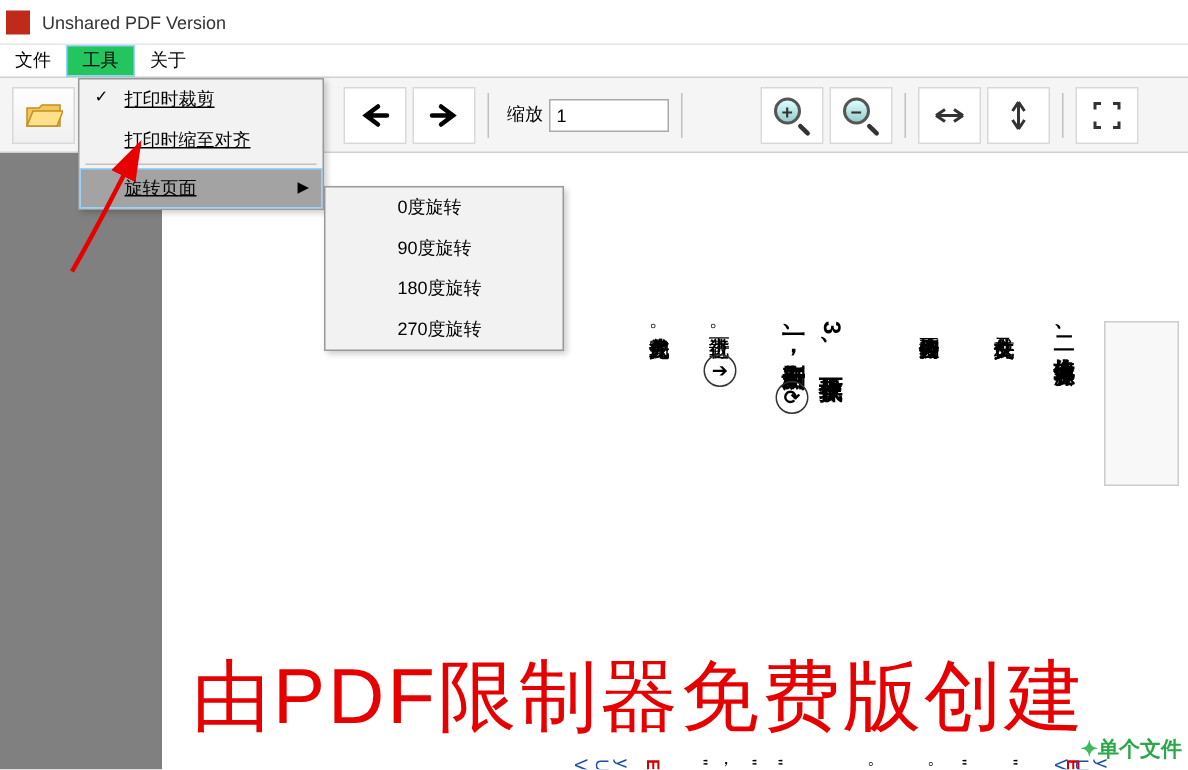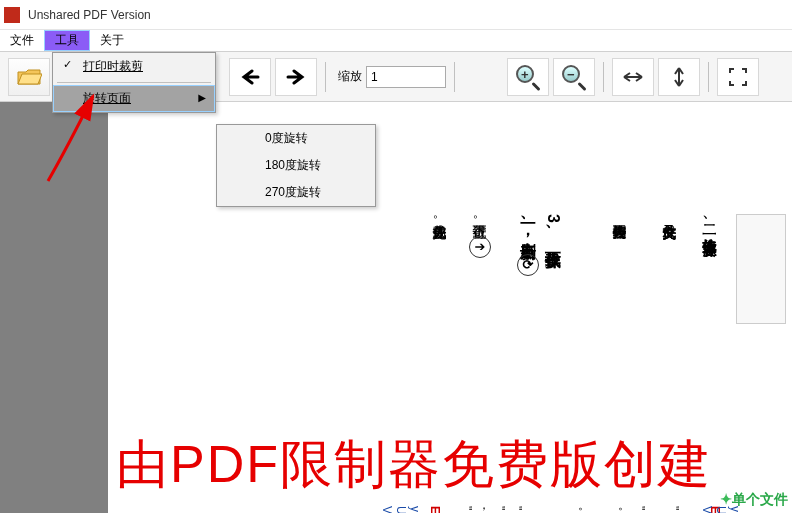--- a/index.html
+++ b/index.html
@@ -4,21 +4,21 @@
 <style>
 * { margin: 0; padding: 0; box-sizing: border-box; font-family: "Microsoft YaHei", sans-serif; }
 body { width: 792px; height: 513px; background: #fff; overflow: hidden; position: relative; }
 
 .titlebar { height: 30px; background: #fff; border-bottom: 1px solid #e5e5e5; display: flex; align-items: center; padding-left: 4px; }
 .titlebar .app-icon { width: 16px; height: 16px; background: #c02a1a; margin-right: 8px; }
 .titlebar .title { font-size: 12px; color: #333; }
 
 .menubar { height: 22px; background: #fff; display: flex; align-items: stretch; font-size: 12px; border-bottom: 1px solid #d0d0d0; }
 .menubar .menu-item { padding: 0 10px; display: flex; align-items: center; cursor: default; }
-.menubar .menu-item.active { background: #8b5cf6; border: 1px solid #99d1ff; }
+.menubar .menu-item.active { background: #22c55e; border: 1px solid #99d1ff; }
 
 .toolbar { height: 50px; background: #f5f5f5; border-bottom: 1px solid #d0d0d0; display: flex; align-items: center; padding: 0 8px; gap: 4px; position: relative; }
 .tool-btn { width: 42px; height: 38px; border: 1px solid #d8d8d8; background: #fff; display: flex; align-items: center; justify-content: center; }
 .tool-btn.folder { background: linear-gradient(#fefefe,#f0f0f0); }
 .divider { width: 1px; height: 30px; background: #c0c0c0; margin: 0 4px; }
 .zoom-label { font-size: 12px; margin-left: 4px; }
 .zoom-input { width: 80px; height: 22px; border: 1px solid #aaa; font-size: 12px; padding: 0 4px; background: #fff; }
 
 .dropdown { position: absolute; left: 52px; top: 52px; background: #f2f2f2; border: 1px solid #999; width: 164px; z-index: 10; font-size: 12px; box-shadow: 2px 2px 4px rgba(0,0,0,0.2); text-decoration: underline; }
 .dropdown .dd-item { padding: 5px 8px 5px 30px; position: relative; cursor: default; }
@@ -38,21 +38,21 @@
 .vt-col { position: absolute; top: 112px; }
 .vt1 { right: 340px; }
 .vt2 { right: 300px; }
 .vt3 { right: 250px; font-weight: bold; font-size: 16px; }
 .vt5 { right: 160px; }
 .vt6 { right: 110px; }
 .vt7 { right: 70px; }
 
 .vt-icon { writing-mode: horizontal-tb; display: inline-block; border: 1px solid #333; border-radius: 50%; width: 22px; height: 22px; text-align: center; line-height: 20px; font-size: 13px; margin: 4px 0; }
 
-.watermark-band { position: absolute; left: 0; right: 0; top: 330px; height: 66px; background: #fff; display: flex; align-items: center; justify-content: flex-start; padding-left: 8px; overflow: hidden; white-space: nowrap; }
+.watermark-band { position: absolute; left: 12px; right: 0; top: 330px; height: 66px; background: #fff; display: flex; align-items: center; justify-content: flex-start; padding-left: 8px; overflow: hidden; white-space: nowrap; }
 .watermark-text { font-size: 52px; color: #e60000; font-weight: 400; letter-spacing: 2px; }
 
 .bottom-vt { position: absolute; top: 404px; }
 .bvt { writing-mode: vertical-rl; font-size: 12px; }
 .bvt.red { color: #d00000; font-weight: bold; }
 .bvt.blue { color: #1a4ba8; }
 
 .site-logo { position: absolute; right: 4px; bottom: 4px; font-size: 14px; color: #2aa849; font-weight: bold; }
 .site-url { position: absolute; right: 4px; bottom: -10px; font-size: 10px; color: #888; }
 
@@ -132,29 +132,31 @@
   <div class="divider"></div>
   <div class="tool-btn">
     <svg width="20" height="20">
         <path d="M2 6 L2 2 L6 2 M14 2 L18 2 L18 6 M18 14 L18 18 L14 18 M6 18 L2 18 L2 14" stroke="#333" stroke-width="2" fill="none"></path>
       </svg>
   </div>
 </div>
 
 <div class="dropdown">
   <div class="dd-item checked">打印时裁剪</div>
+  <div class="dd-item">打印时缩至对齐</div>
   <div class="dd-sep"></div>
   <div class="dd-item highlight">
     <span>旋转页面</span>
     <span class="arrow-r">▶</span>
   </div>
 </div>
 
 <div class="submenu">
   <div class="sm-item">0度旋转</div>
+  <div class="sm-item">90度旋转</div>
   <div class="sm-item">180度旋转</div>
   <div class="sm-item">270度旋转</div>
 </div>
 
 <svg class="red-arrow" width="80" height="100">
   <defs>
       <marker id="ah" markerWidth="10" markerHeight="10" refX="8" refY="3" orient="auto">
         <path d="M0,0 L0,6 L9,3 z" fill="#e60000"></path>
       </marker>
     </defs>

